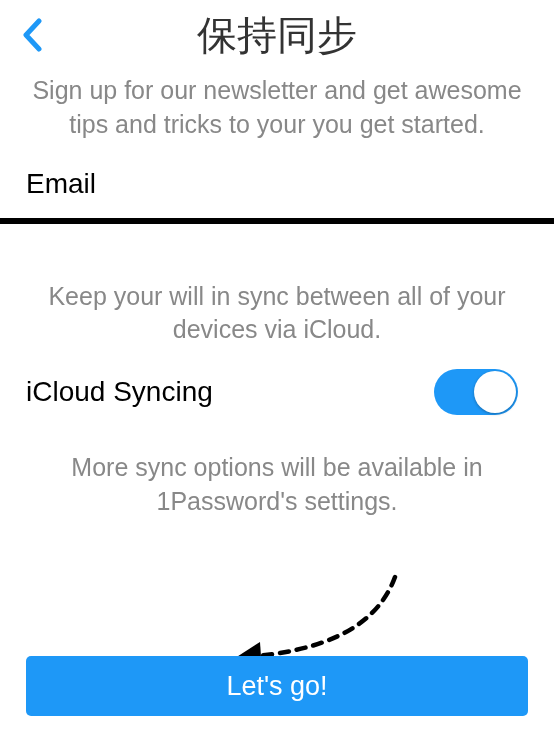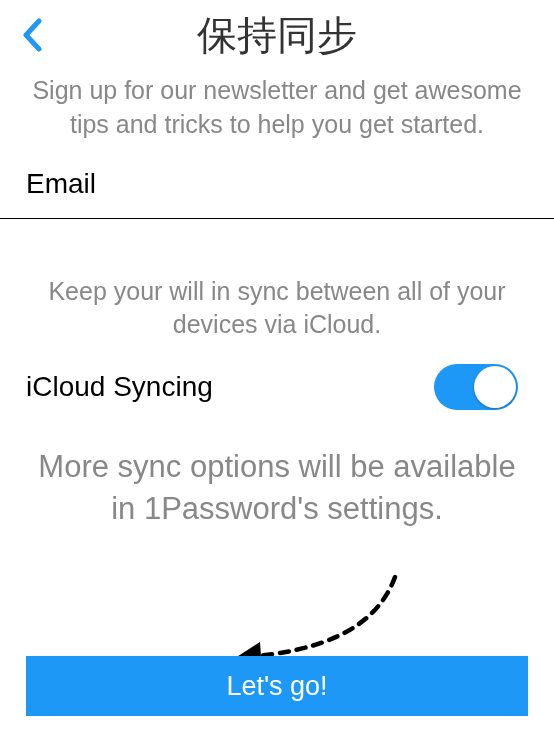--- a/index.html
+++ b/index.html
@@ -10,57 +10,57 @@
     }
     .header { position:relative; height:60px; }
     .back { position:absolute; top:14px; left:12px; width:40px; height:42px;
             display:flex; align-items:center; justify-content:center; cursor:pointer; }
     .back svg { display:block; }
     .title { position:absolute; left:0; right:0; top:8px; text-align:center;
              font-size:40px; color:#333; font-weight:400; }
     .subtitle { text-align:center; font-size:25px; color:#888; line-height:1.35;
                 padding:14px 30px 20px 30px; font-weight:400; }
     .email-row { display:flex; align-items:baseline; gap:18px;
-                 padding:6px 26px 18px 26px; border-bottom:1px solid #000000;
+                 padding:6px 26px 18px 26px; border-bottom:6px solid #000000;
                  margin-bottom:0; }
     .email-label { font-size:28px; color:#000; font-weight:400; }
     .email-input { flex:1; border:none; outline:none; font-size:27px;
                    color:#333; background:transparent; font-family:inherit; }
     .email-input::placeholder { color:#d7d7d7; }
     .sync-desc { text-align:center; font-size:25px; color:#888; line-height:1.35;
                  padding:56px 30px 22px 30px; font-weight:400; }
     .toggle-row { display:flex; align-items:center; justify-content:space-between;
                   padding:0 36px 0 26px; }
     .toggle-label { font-size:28px; color:#000; font-weight:400; }
     .toggle { position:relative; width:84px; height:46px; background:#1e98f7;
               border-radius:23px; cursor:pointer; }
     .toggle-knob { position:absolute; top:2px; right:2px; width:42px; height:42px;
                    border-radius:50%; background:#fff;
                    box-shadow:0 1px 3px rgba(0,0,0,.3); }
-    .more-text { text-align:center; font-size:31px; color:#888; line-height:1.35;
+    .more-text { text-align:center; font-size:25px; color:#888; line-height:1.35;
                  padding:36px 30px 0 30px; font-weight:400; }
     .cta { position:absolute; left:26px; right:26px; bottom:32px; height:60px;
-           background:#1e98f7; color:#fff; border:none; border-radius:0;
+           background:#1e98f7; color:#fff; border:none; border-radius:5px;
            font-size:27px; font-family:inherit; cursor:pointer; font-weight:300; }
     .arrow { position:absolute; left:210px; top:572px; width:200px; height:100px;
              pointer-events:none; }
   </style>
 </head>
 <body>
 
 <div class="header">
   <div class="back">
     <svg width="20" height="34" viewBox="0 0 20 34">
       <polyline points="17,3 4,17 17,31" fill="none" stroke="#1e98f7" stroke-width="5" stroke-linecap="round" stroke-linejoin="round"></polyline>
     </svg>
   </div>
   <div class="title">保持同步</div>
 </div>
 
-<div class="subtitle">Sign up for our newsletter and get awesome tips and tricks to help you get started.</div>
+<div class="subtitle">Sign up for our newsletter and get awesome tips and tricks to your you get started.</div>
 
 <div class="email-row">
   <span class="email-label">Email</span>
 </div>
 
 <div class="sync-desc">Keep your will in sync between all of your devices via iCloud.</div>
 
 <div class="toggle-row">
   <span class="toggle-label">iCloud Syncing</span>
   <div class="toggle" role="switch" aria-checked="true">

